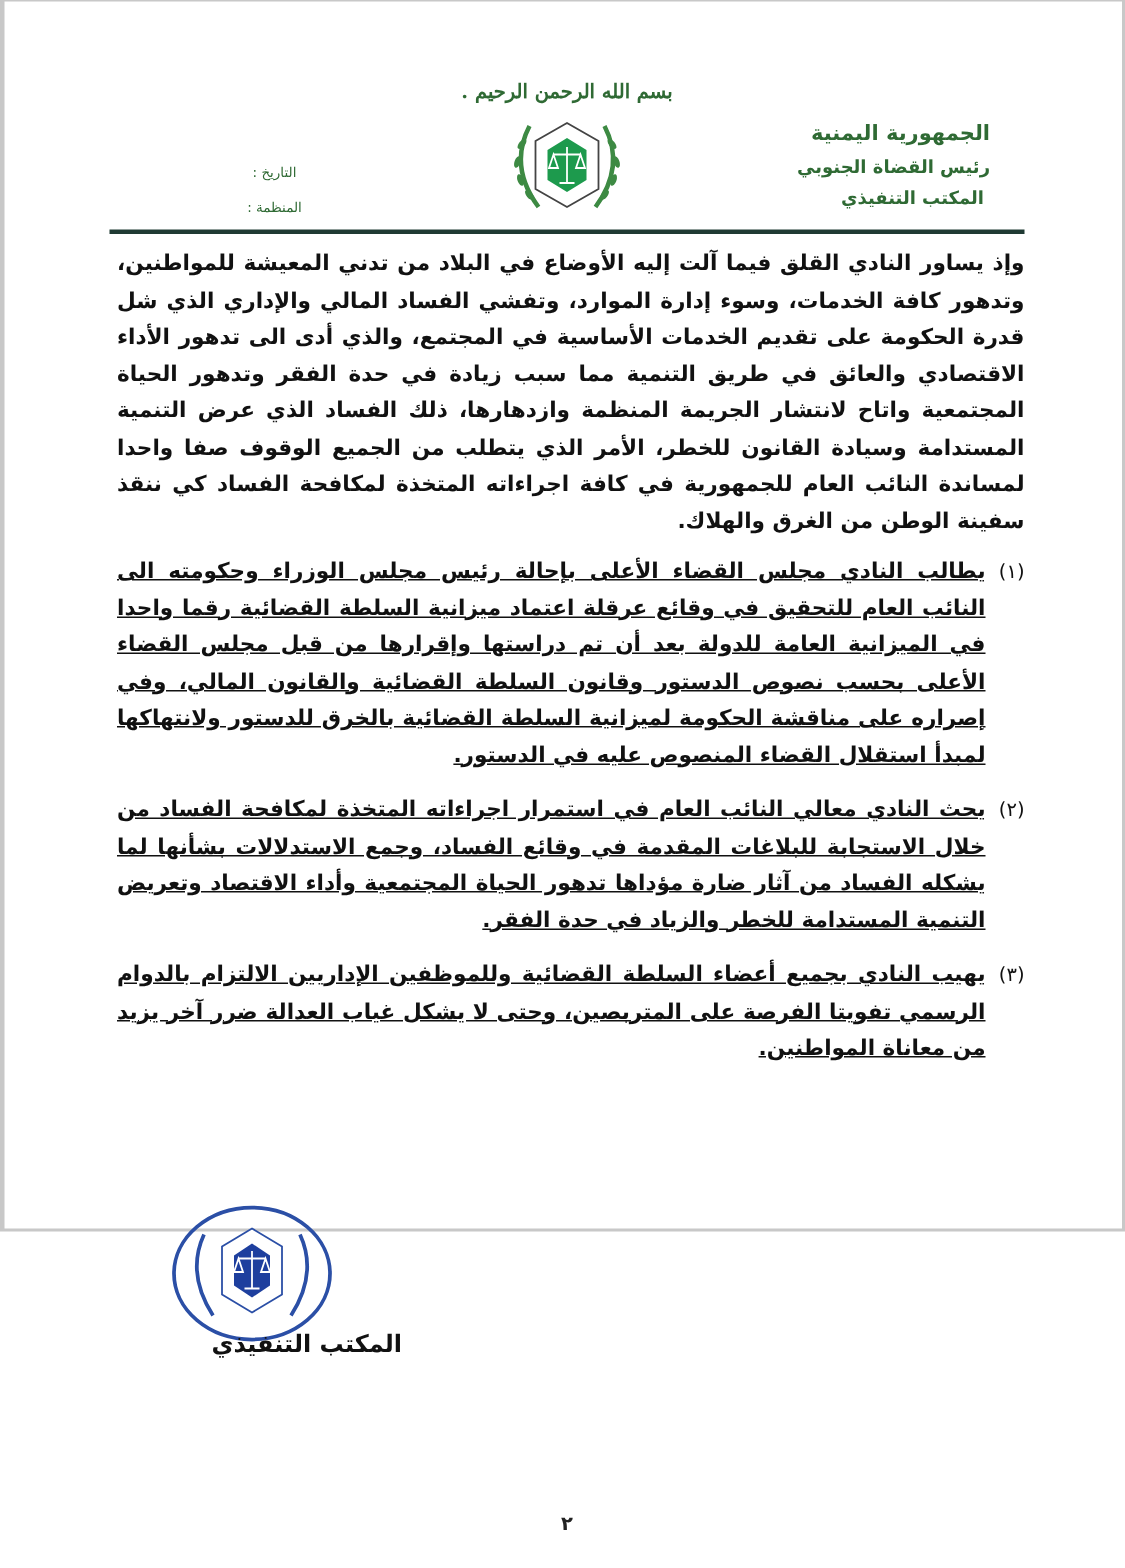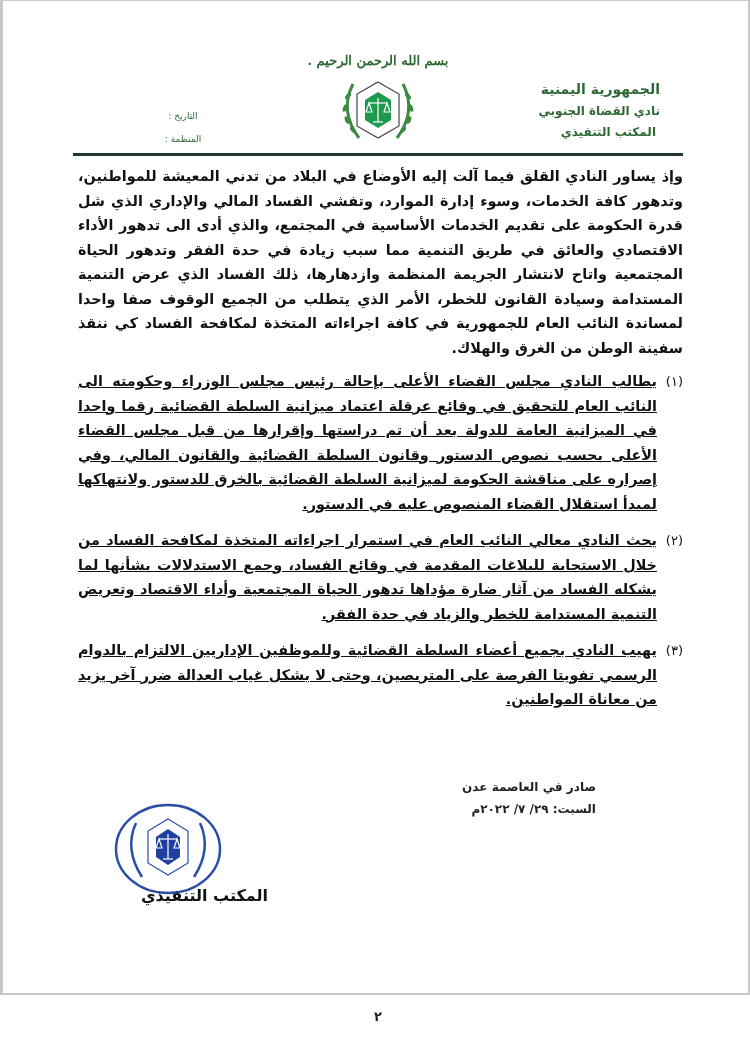--- a/index.html
+++ b/index.html
@@ -1,19 +1,19 @@
 <!DOCTYPE html>
 <html><head>
   <meta charset="utf-8">
   <style>
     * { box-sizing: border-box; margin: 0; padding: 0; }
     html, body { width: 750px; height: 1045px; background: #ffffff; overflow: hidden; }
     body { font-family: "DejaVu Sans", sans-serif; color: #111; position: relative; }
     .frame {
-      position: absolute; left: 0; top: 0; width: 750px; height: 995px;
+      position: absolute; left: 0; top: 0; width: 750px; height: 821px;
       border-left: 3px solid #c8c8c8; border-top: 1px solid #c8c8c8;
       border-right: 2px solid #c8c8c8; border-bottom: 2px solid #c8c8c8;
     }
     .bismillah {
       position: absolute; top: 52px; left: 0; width: 750px; text-align: center;
       color: #2f6a34; font-family: "DejaVu Serif", serif; font-size: 13px; font-weight: bold;
       direction: rtl;
     }
     .hdr-right {
       position: absolute; right: 88px; top: 80px; direction: rtl; text-align: right;
@@ -58,21 +58,21 @@
   </style>
 </head>
 <body>
 
 <div class="frame">
 
   <div class="bismillah">بسم الله الرحمن الرحيم .</div>
 
   <div class="hdr-right">
     <div class="l1">الجمهورية اليمنية</div>
-    <div class="l2">نادي القضاة الجنوبي</div>
+    <div class="l2">رئيس القضاة الجنوبي</div>
     <div class="l3">المكتب التنفيذي</div>
   </div>
 
   <div class="logo-top">
     <svg width="90" height="70" viewBox="0 0 90 70">
       <g fill="none" stroke="#3d8a43" stroke-width="3">
         <path d="M20 8 Q6 35 26 62"></path>
         <path d="M70 8 Q84 35 64 62"></path>
       </g>
       <g fill="#3d8a43">
@@ -114,24 +114,20 @@
     <div class="item">
       <span class="num">(٢)</span>
       <span class="txt">يحث النادي معالي النائب العام في استمرار اجراءاته المتخذة لمكافحة الفساد من خلال الاستجابة للبلاغات المقدمة في وقائع الفساد، وجمع الاستدلالات بشأنها لما يشكله الفساد من آثار ضارة مؤداها تدهور الحياة المجتمعية وأداء الاقتصاد وتعريض التنمية المستدامة للخطر والزياد في حدة الفقر.</span>
     </div>
     <div class="item">
       <span class="num">(٣)</span>
       <span class="txt">يهيب النادي بجميع أعضاء السلطة القضائية وللموظفين الإداريين الالتزام بالدوام الرسمي تفويتا الفرصة على المتربصين، وحتى لا يشكل غياب العدالة ضرر آخر يزيد من معاناة المواطنين.</span>
     </div>
   </div>
 
-  <div class="issued">
-    <div>صادر في العاصمة عدن</div>
-    <div>السبت: ٢٩/ ٧/ ٢٠٢٢م</div>
-  </div>
 
   <div class="stamp">
     <svg width="120" height="100" viewBox="0 0 120 100">
       <ellipse cx="60" cy="48" rx="52" ry="44" fill="none" stroke="#2b4fa6" stroke-width="2.5"></ellipse>
       <g fill="none" stroke="#2b4fa6" stroke-width="2.5">
         <path d="M28 22 Q16 48 34 76"></path>
         <path d="M92 22 Q104 48 86 76"></path>
       </g>
       <polygon points="60,18 80,30 80,62 60,74 40,62 40,30" fill="#fff" stroke="#2b4fa6" stroke-width="1.2"></polygon>
       <polygon points="60,28 72,36 72,56 60,64 48,56 48,36" fill="#1e3f9e"></polygon>

